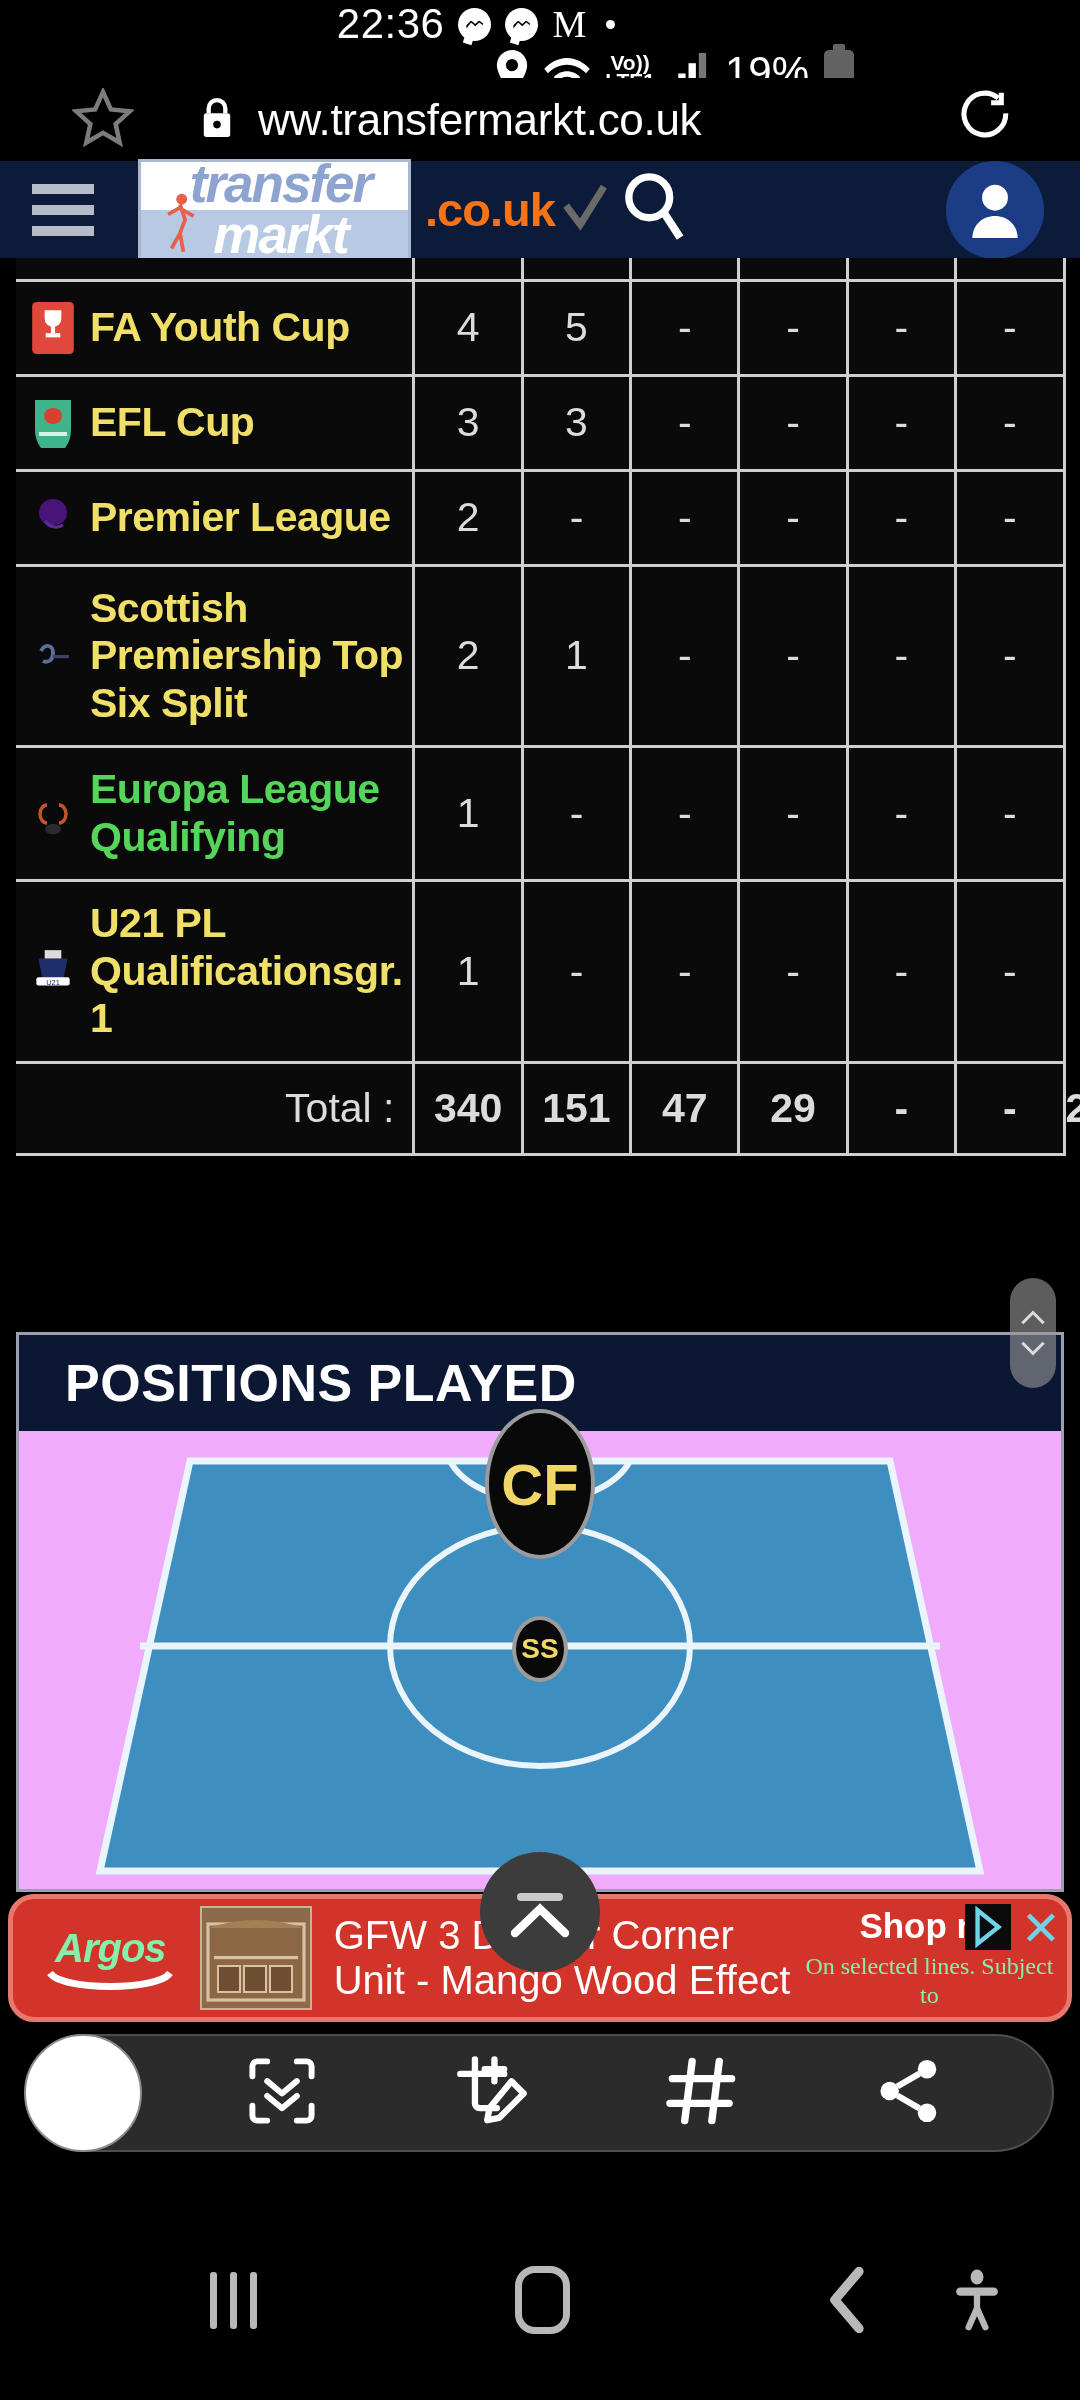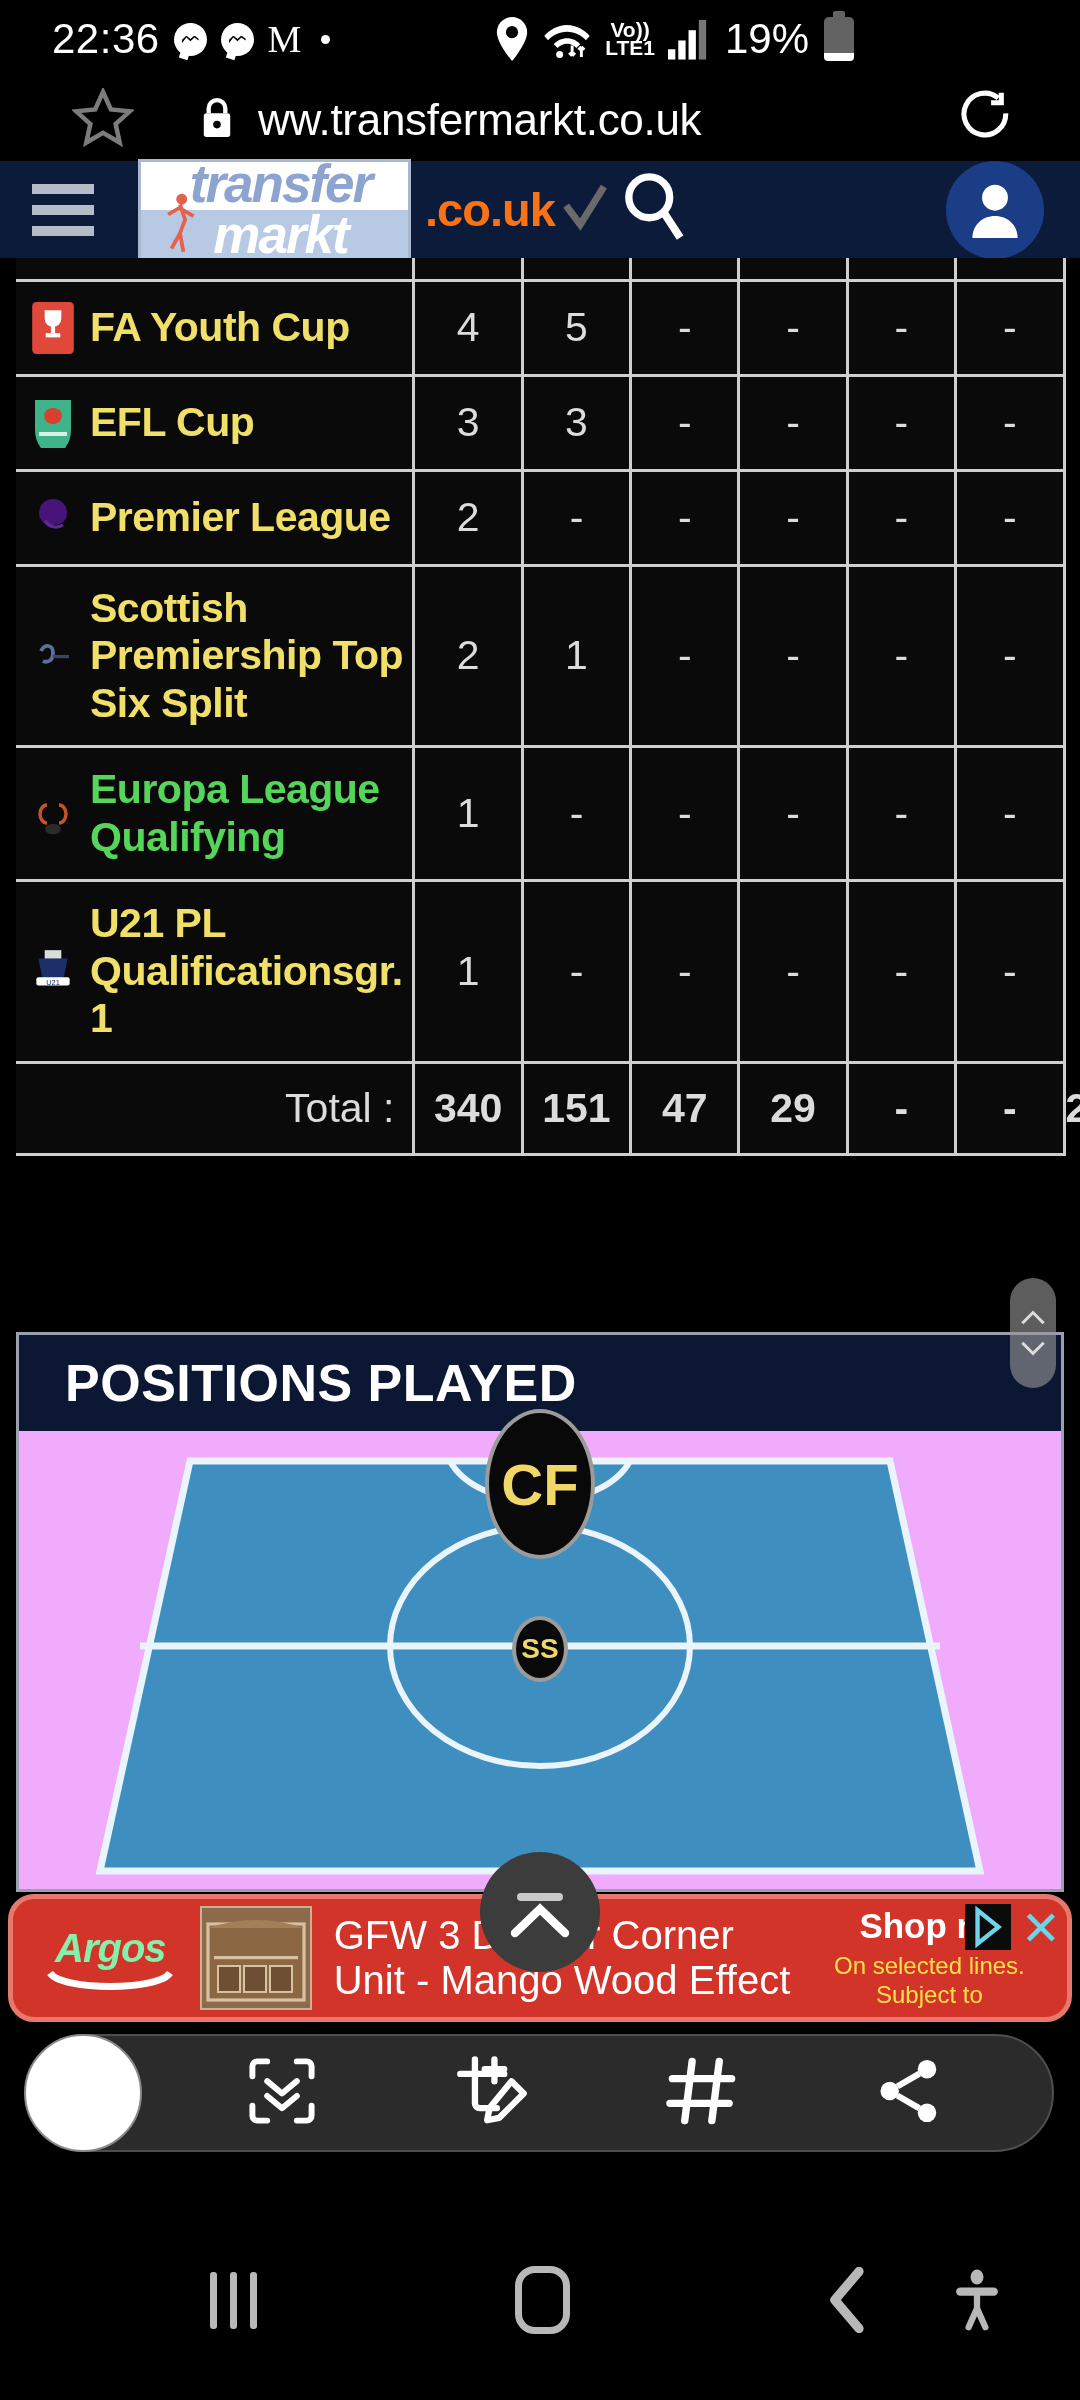--- a/index.html
+++ b/index.html
@@ -7,21 +7,21 @@
     width:1080px; height:2400px;
     background:#000;
     font-family:"Liberation Sans", sans-serif;
     overflow:hidden;
   }
   #screen { position:relative; width:1080px; height:2400px; background:#000; }
 
   
   .statusbar {
     position:absolute; top:0; left:0; width:900px; height:78px;
-    display:flex; align-items:center; background:#000;
+    display:flex; align-items:center; background:#000;flex-direction:column;
   }
   .sb-left { display:flex; align-items:center; gap:14px; padding-left:52px; }
   .sb-clock { color:#fff; font-size:42px; letter-spacing:0.5px; font-family:"Liberation Sans", sans-serif; }
   .msgr { width:33px; height:33px; border-radius:50%; background:#fff; position:relative; }
   .msgr::after {
     content:""; position:absolute; left:8px; top:13px; width:17px; height:8px;
     background:#000;
     clip-path:polygon(0% 60%, 28% 0%, 52% 45%, 75% 0%, 100% 40%, 100% 62%, 75% 25%, 52% 72%, 28% 25%, 0% 100%);
   }
   .msgr::before {
@@ -125,21 +125,21 @@
     background:#d2342a; border:5px solid #e8776c; border-radius:26px;
     display:flex; align-items:center; overflow:hidden;
   }
   .ad-logo { width:180px; display:flex; flex-direction:column; align-items:center; justify-content:center; margin-left:12px; }
   .ad-logo-text { color:#86efac; font-size:40px; font-weight:bold; font-style:italic; letter-spacing:-1px; }
   .ad-thumb { width:118px; height:104px; background:#8d6a4a; border:2px solid #c9b193; margin-left:4px;
               display:flex; align-items:center; justify-content:center; }
   .ad-copy { margin-left:22px; color:#fff; font-size:40px; line-height:1.12; max-width:470px; }
   .ad-cta { margin-left:auto; margin-right:12px; text-align:center; width:265px; }
   .ad-shop { color:#fff; font-size:35px; font-weight:bold; }
-  .ad-terms { color:#fde047; font-size:24px; line-height:1.2; margin-top:6px; }
+  .ad-terms { color:#86efac; font-size:24px; line-height:1.2; margin-top:6px;font-family:Liberation Serif, serif; }
   .ad-choices { position:absolute; right:56px; top:4px; }
   .ad-close { position:absolute; right:6px; top:6px; color:#6fd4e8; font-size:48px; line-height:1; }
 
   .scrolltop {
     position:absolute; left:50%; margin-left:-60px; top:1852px; width:120px; height:120px;
     border-radius:50%; background:#3c3c3c; display:flex; align-items:center; justify-content:center;
     z-index:9;
   }
 
   

